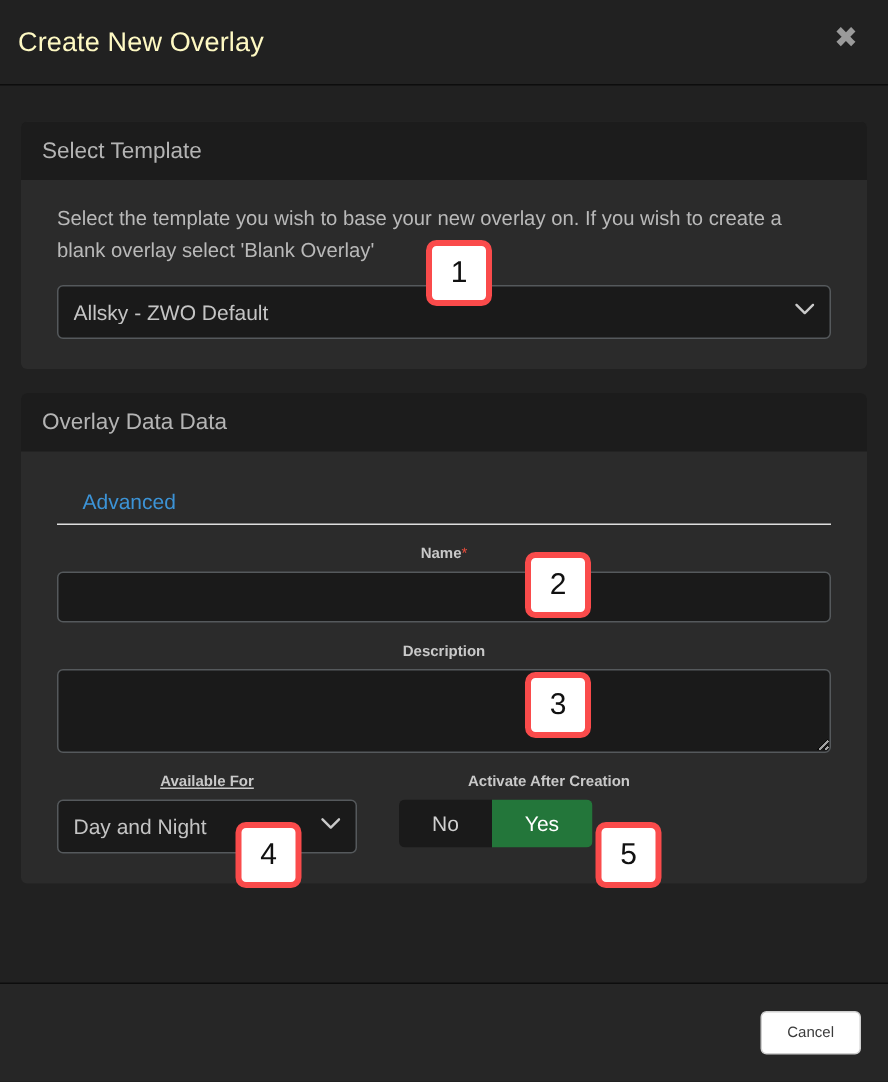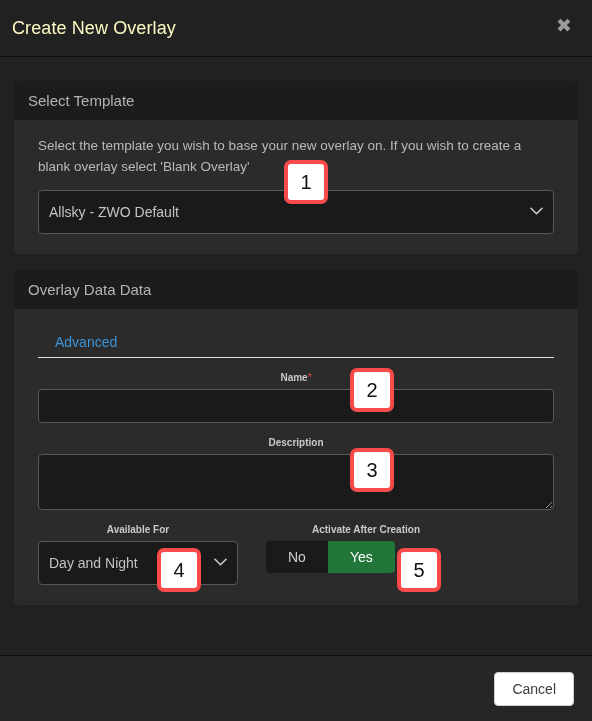--- a/index.html
+++ b/index.html
@@ -100,21 +100,21 @@
     background: #1a1a1a;
     border: 1px solid #55595c;
     border-radius: 4px;
     color: #c4c4c4;
     font-family: "Liberation Sans", sans-serif;
     font-size: 14px;
     padding: 8px 10px;
     outline: none;
   }
   .form-select {
-    height: 44px;
+    height: 36px;
     padding-right: 30px;
     appearance: none;
     -webkit-appearance: none;
   }
   .select-wrap { position: relative; }
   .select-wrap .chev {
     position: absolute;
     right: 11px;
     top: 50%;
     transform: translateY(-60%);
@@ -161,21 +161,21 @@
     color: #3b3b3b;
     border-color: #dfdfdf #dfdfdf #ffffff;
   }
 
   
   .row-2 {
     display: flex;
     gap: 28px;
     margin-top: 4px;
   }
-  .col-avail { width: 200px; }
+  .col-avail { width: 200px; text-decoration: underline; }
   .col-activate { width: 200px; }
 
   .btn-group {
     display: inline-flex;
     border-radius: 4px;
     overflow: hidden;
   }
   .btn-toggle {
     padding: 8px 22px;
     font-size: 14px;
@@ -196,21 +196,21 @@
     border-top: 1px solid #0d0d0d;
     background: #262626;
     display: flex;
     align-items: center;
     justify-content: flex-end;
     gap: 10px;
     padding: 0 18px;
   }
   .btn {
     font-family: "Liberation Sans", sans-serif;
-    font-size: 14px;
+    font-size: 10px;
     padding: 8px 17px;
     border-radius: 4px;
     cursor: pointer;
     border: 1px solid transparent;
   }
   .btn-cancel {
     background: #ffffff;
     color: #3b3b3b;
     border-color: #cfcfcf;
   }

